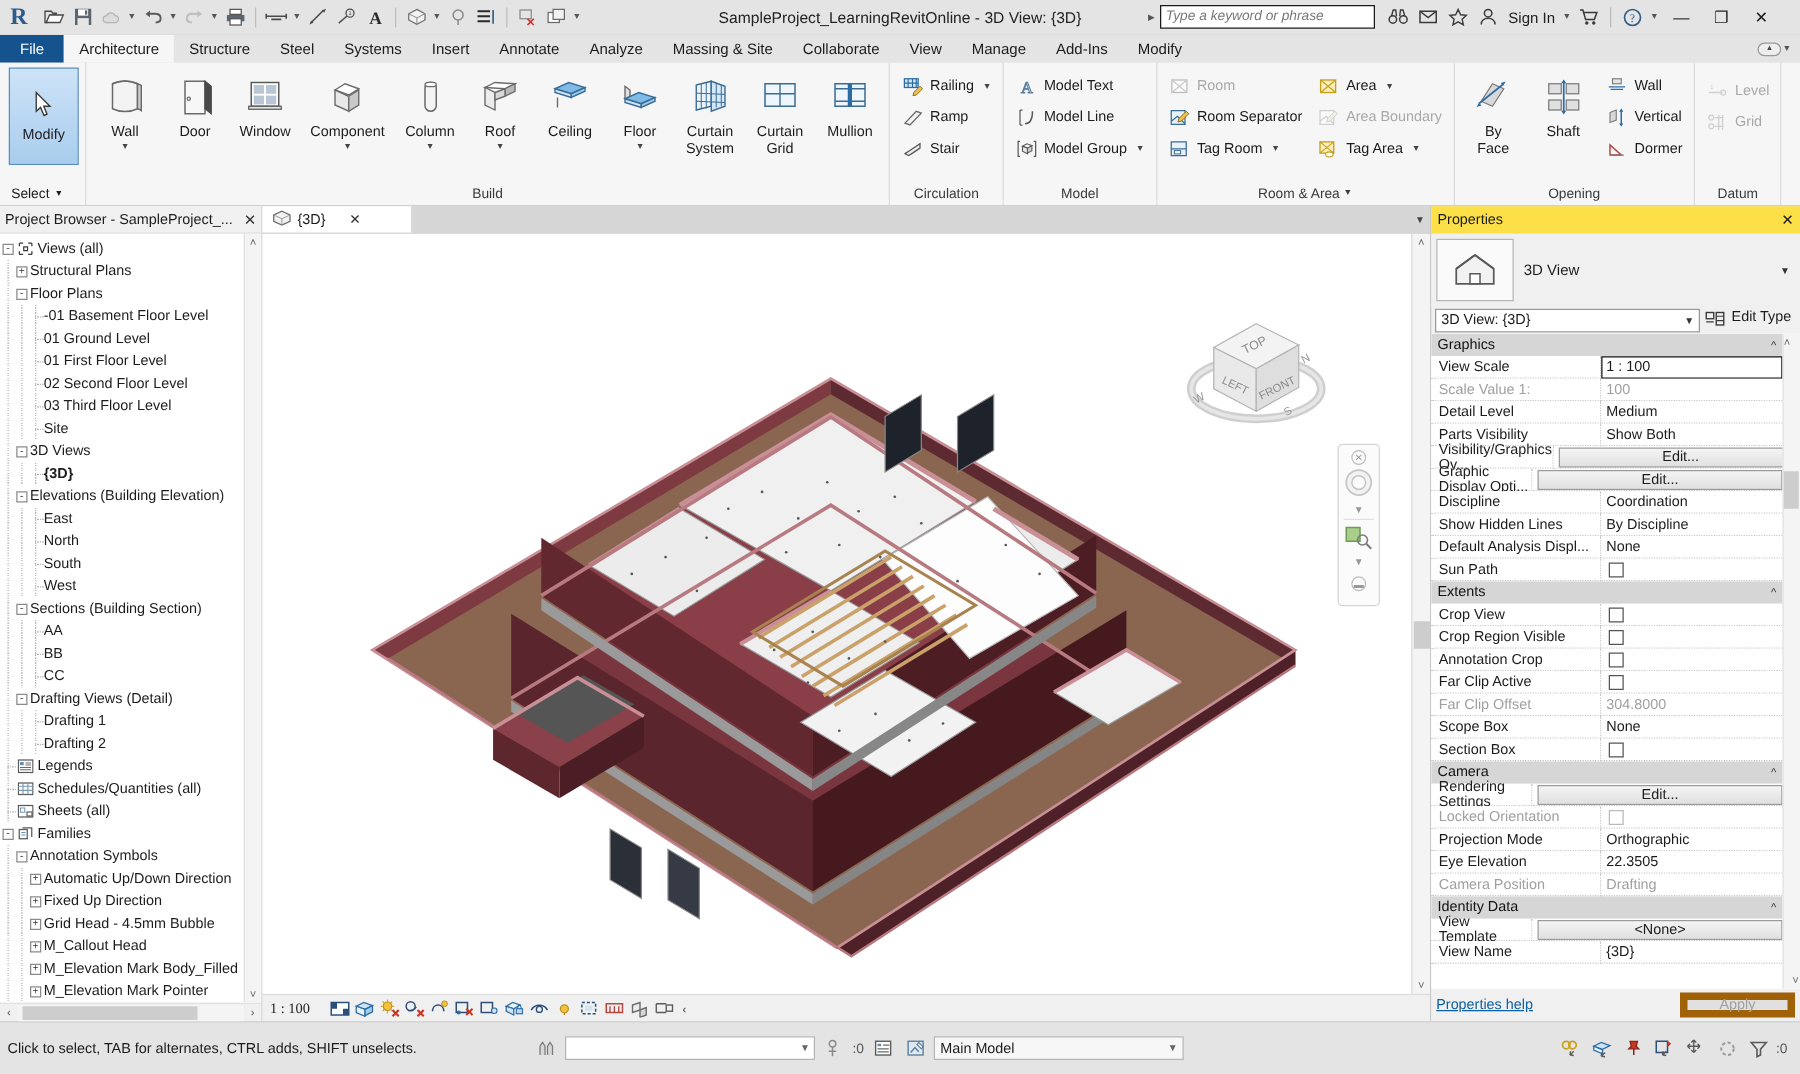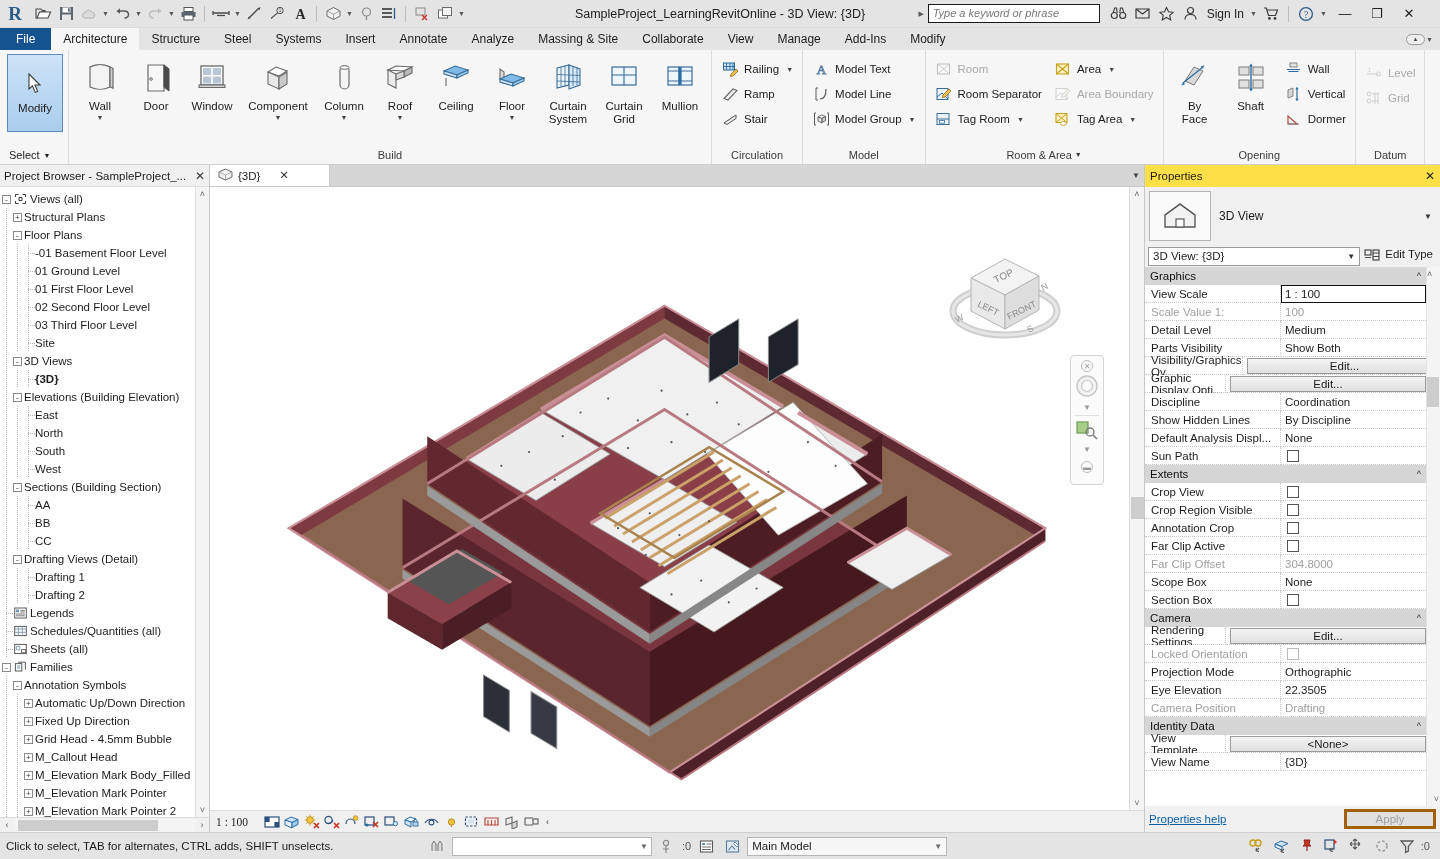--- a/index.html
+++ b/index.html
@@ -210,27 +210,27 @@
     width:196px; height:16px; background:linear-gradient(#f4f4f4,#e0e0e0); border:1px solid #9a9a9a;
     display:flex; align-items:center; justify-content:center; font-size:11.5px;
   }
   .pg-chk { width:12px; height:12px; border:1px solid #555; background:#fff; margin-left:2px;}
   .pg-chk.dis { border-color:#bbb; }
   .pr-foot {
     height:26px; display:flex; align-items:center; padding:0 4px; background:#f0f0f0;
   }
   .pr-help { font-size:11.5px; color:#0b5fa5; text-decoration:underline; }
   .pr-apply {
-    margin-left:auto; width:92px; height:20px; background:#e0e0e0; border:3px solid #a16207;
+    margin-left:auto; width:92px; height:20px; background:#e0e0e0; border:6px solid #a16207;
     display:flex; align-items:center; justify-content:center; font-size:11.5px; color:#a0a0a0;
   }
 
   
   .statusbar {
-    height:27px; background:#e4e4e4; display:flex; align-items:center; flex:none;
+    height:42px; background:#e4e4e4; display:flex; align-items:center; flex:none;
     border-top:1px solid #cfcfcf; padding:0 4px; gap:4px;
   }
   .st-msg { font-size:11.5px; color:#1c1c1c; width:418px; padding-left:2px;}
   .st-ico { width:22px; height:20px; display:flex; align-items:center; justify-content:center;}
   .st-combo {
     width:200px; height:19px; background:#fff; border:1px solid #b5b5b5; display:flex;
     align-items:center; font-size:11px; padding:0 3px;
   }
   .st-combo .cc { margin-left:auto; font-size:8px; color:#666;}
   .st-count { font-size:11px; color:#555; }

